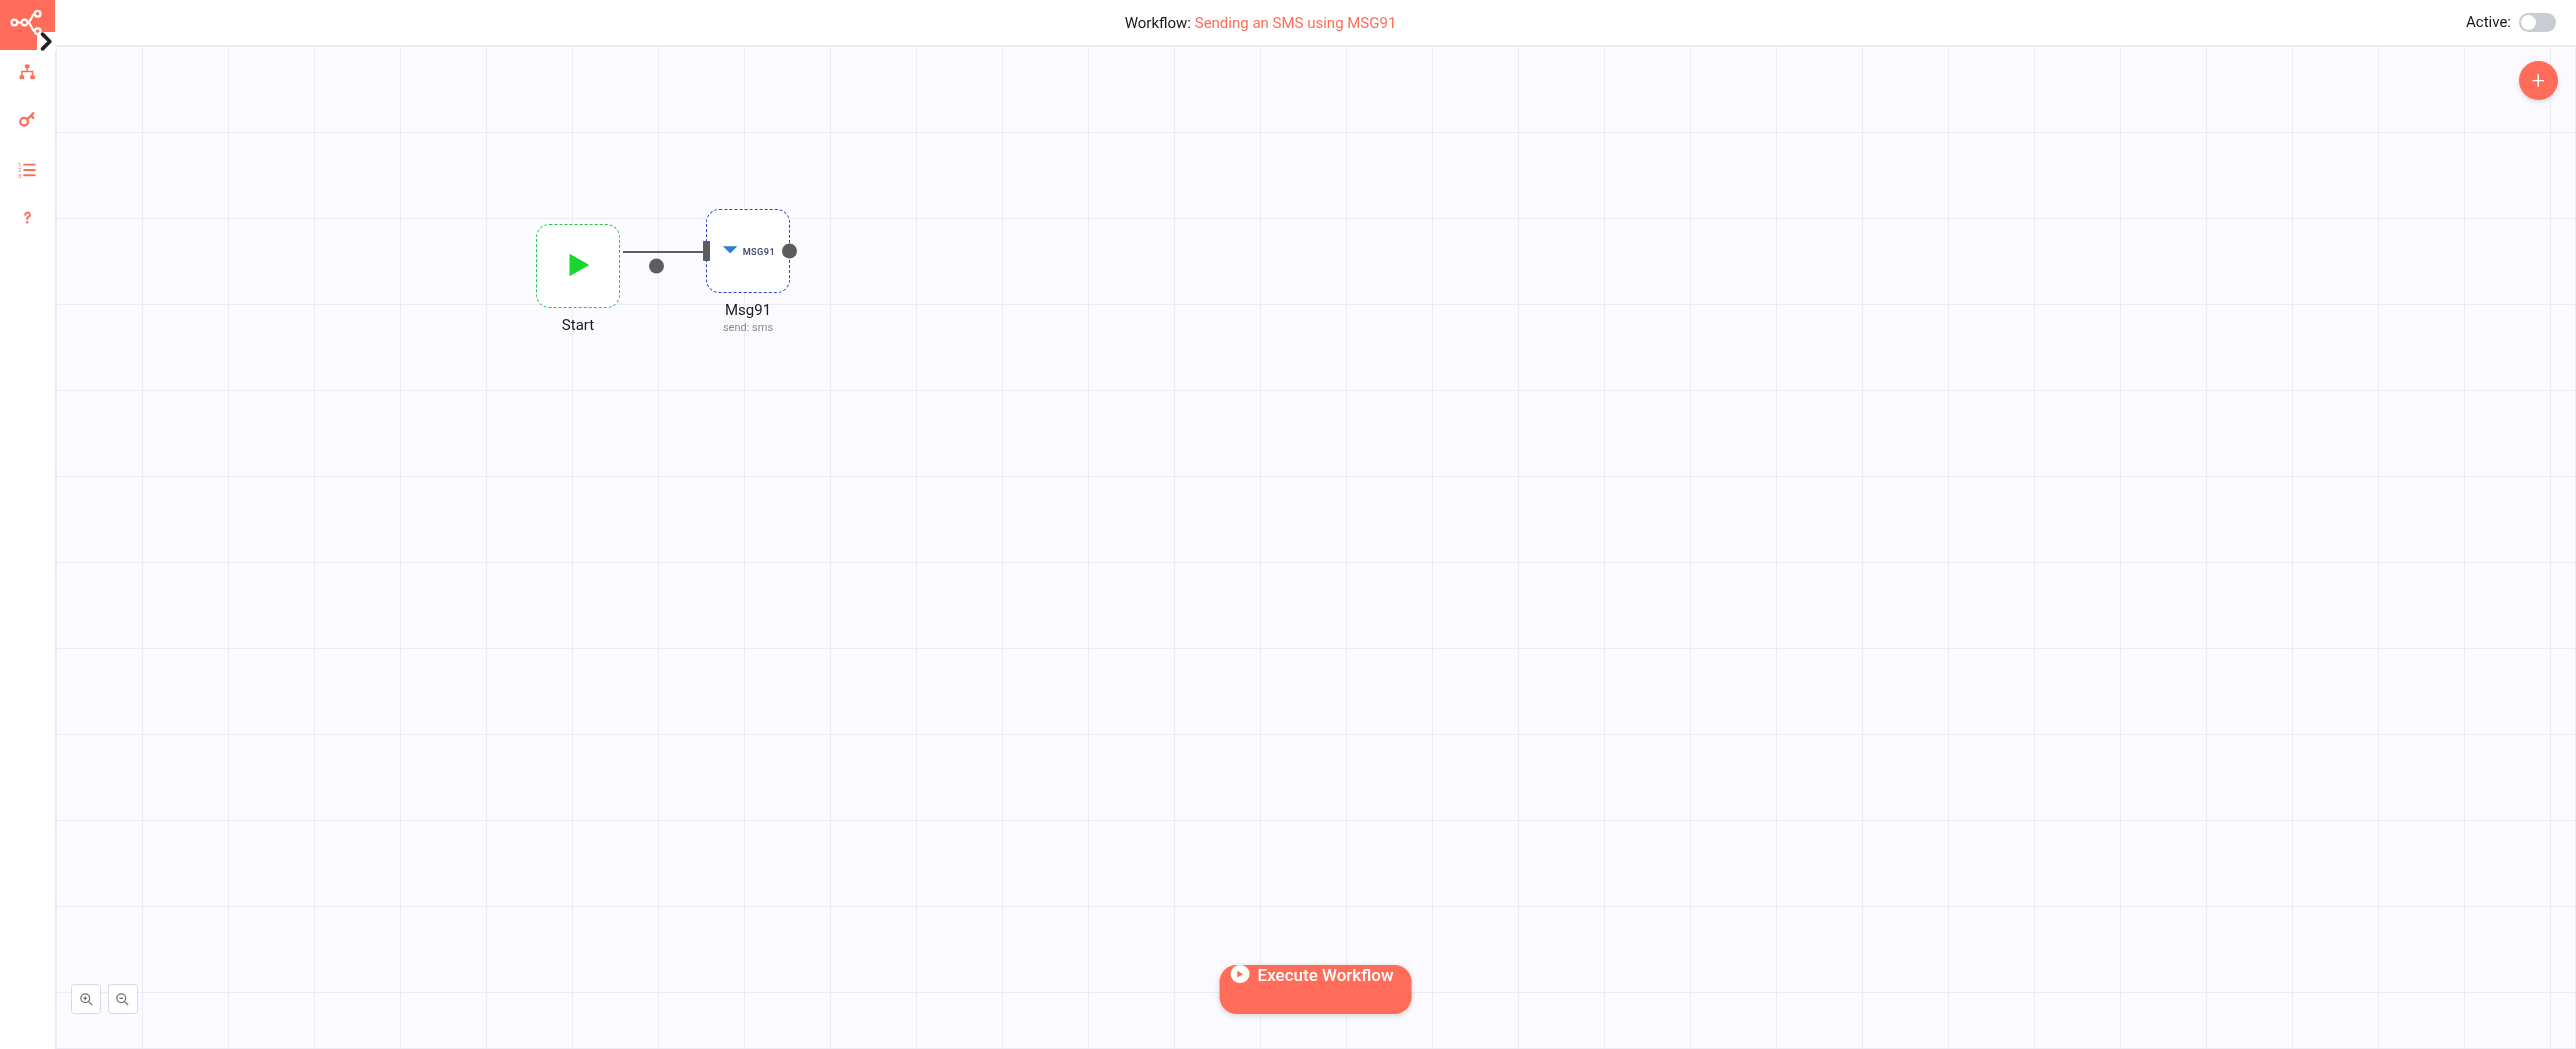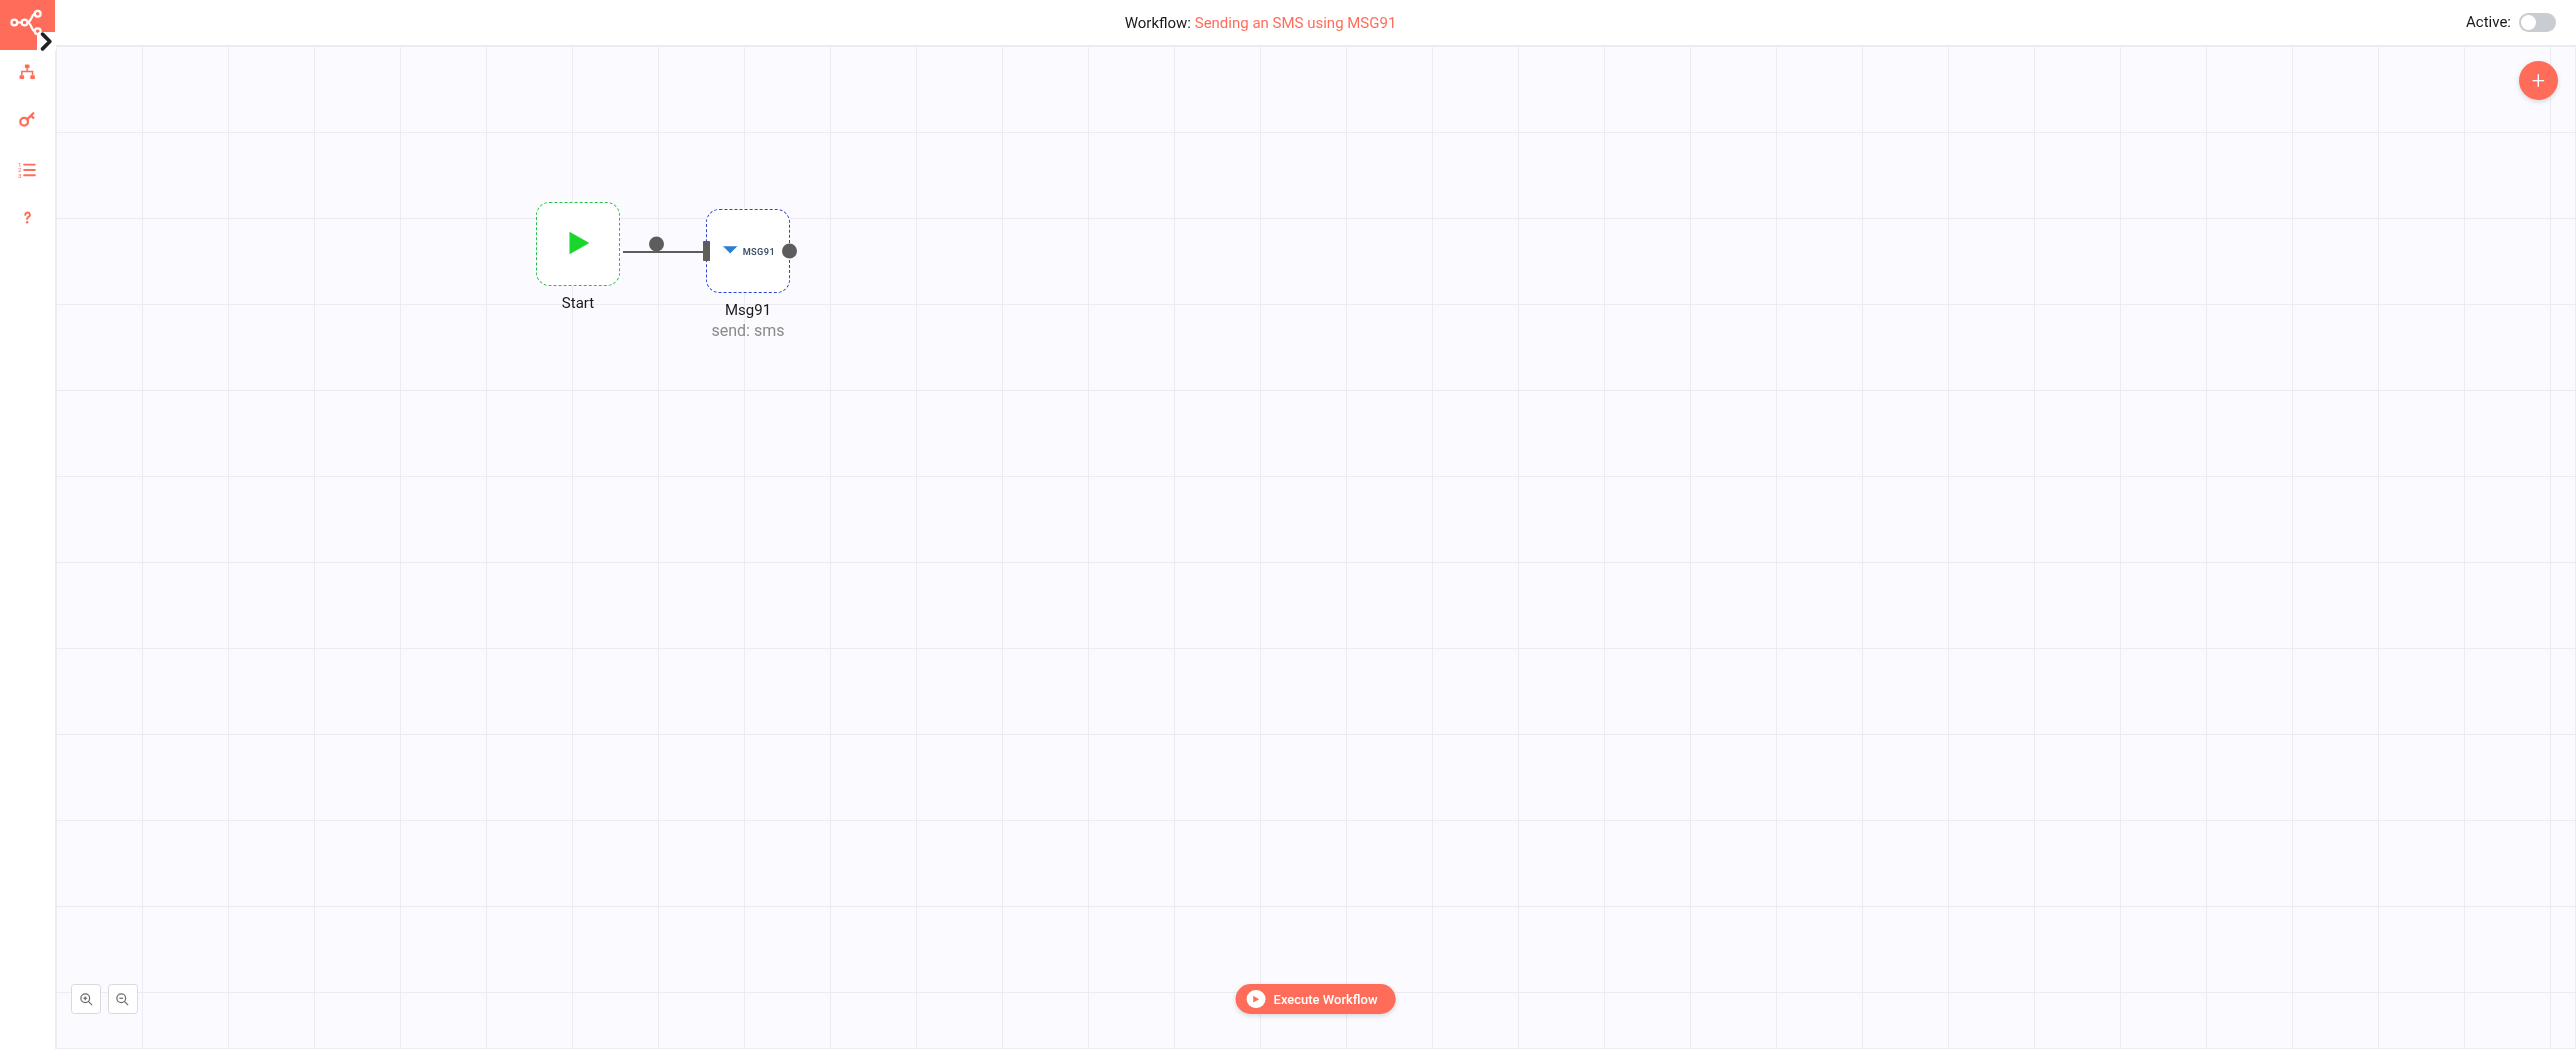--- a/index.html
+++ b/index.html
@@ -107,21 +107,21 @@
     width: 84px; height: 84px;
     border-radius: 13.4px;
     background: #fff;
     display: flex; align-items: center; justify-content: center;
     position: relative;
     cursor: pointer;
   }
   .node-start { border: 1.7px dashed #28c24b; }
   .node-msg   { border: 1.7px dashed #2a43d8; }
   .node-label { margin-top: 8.4px; font-size: 15px; color: #1a1a1a; }
-  .node-sub   { margin-top: 1.7px; font-size: 16px; color: #8a8a8a; }
+  .node-sub   { margin-top: 1.7px; font-size: 11px; color: #8a8a8a; }
 
   .port {
     width: 15px; height: 15px; border-radius: 50%;
     background: #5d5d5d;
     position: absolute; top: 50%; transform: translateY(-50%);
   }
   .port-out { right: -8.4px; }
   .port-in-square {
     width: 6.7px; height: 20px;
     background: #5d5d5d;
@@ -149,24 +149,24 @@
     background: #fff;
     display: flex; align-items: center; justify-content: center;
     cursor: pointer; color: #6b6b72;
   }
   .zoom-btn svg { width: 15px; height: 15px; }
 
   
   .execute-btn {
     position: absolute; left: 50%; bottom: 34px; transform: translateX(-50%);
     background: #ff6d5a; color: #fff;
-    height: 30px; padding: 0 18.4px 0 11.7px;
+    height: 49px; padding: 0 18.4px 0 11.7px;
     border-radius: 17px;
-    display: flex; align-items: center; gap: 8.4px;
-    font-size: 13px; font-weight: 500;
+    display: flex; gap: 8.4px;
+    font-size: 17px; font-weight: 500;
     cursor: pointer;
     box-shadow: 0 1.7px 5px rgba(0,0,0,0.15);
   }
   .execute-btn .play-circle {
     width: 18.4px; height: 18.4px; border-radius: 50%;
     background: #fff; display: flex; align-items: center; justify-content: center;
   }
   .execute-btn .play-circle svg { width: 8.4px; height: 8.4px; }
 </style>
 </head>
@@ -232,21 +232,21 @@
   </div>
 
   <div class="canvas">
 
     <div class="add-btn">
       <span>+</span>
     </div>
 
     <div class="edge" style="left:567px; top:205px; width:88px;"></div>
 
-    <div class="node-group" style="left:480px; top:156px;">
+    <div class="node-group" style="left:480px; top:178px;">
       <div class="node-box node-start">
         <span class="start-play">
           <svg viewBox="0 0 24 24">
               <path d="M6 4l14 8-14 8V4z" fill="#19d62f"></path>
             </svg>
         </span>
         <div class="port port-out"></div>
       </div>
       <div class="node-label">Start</div>
     </div>

